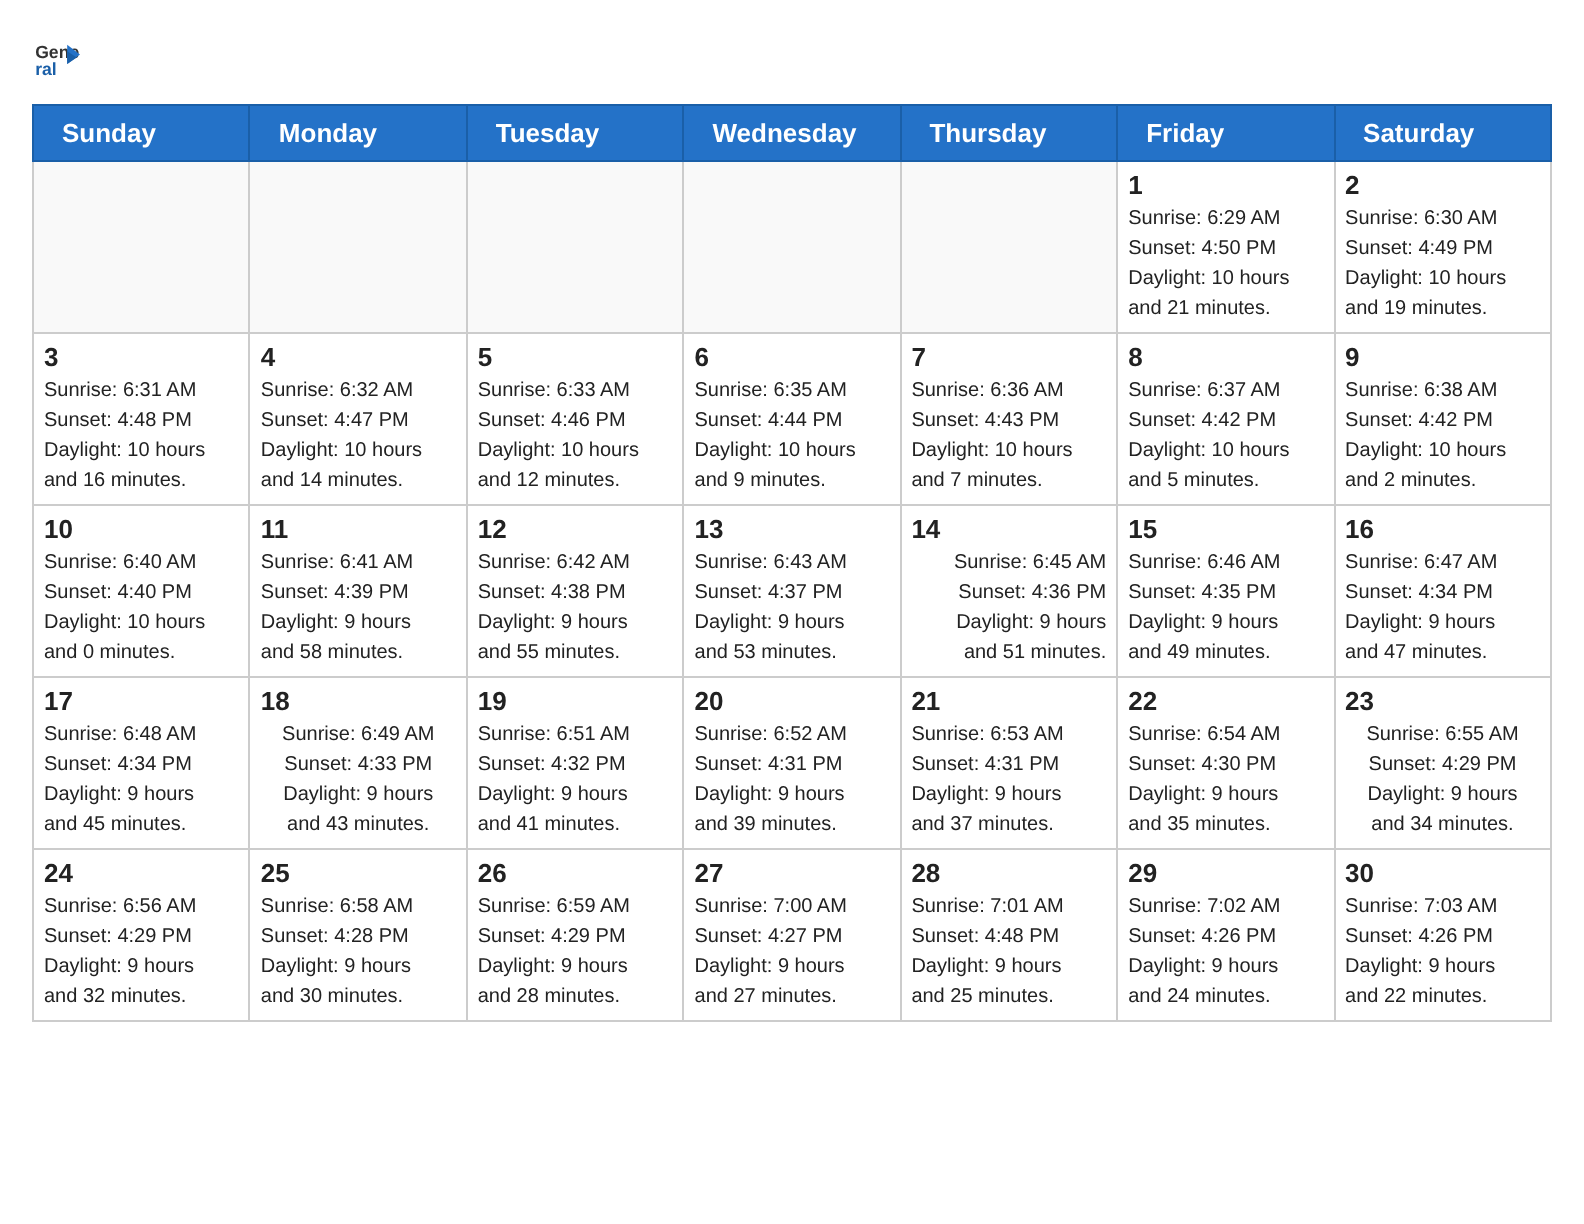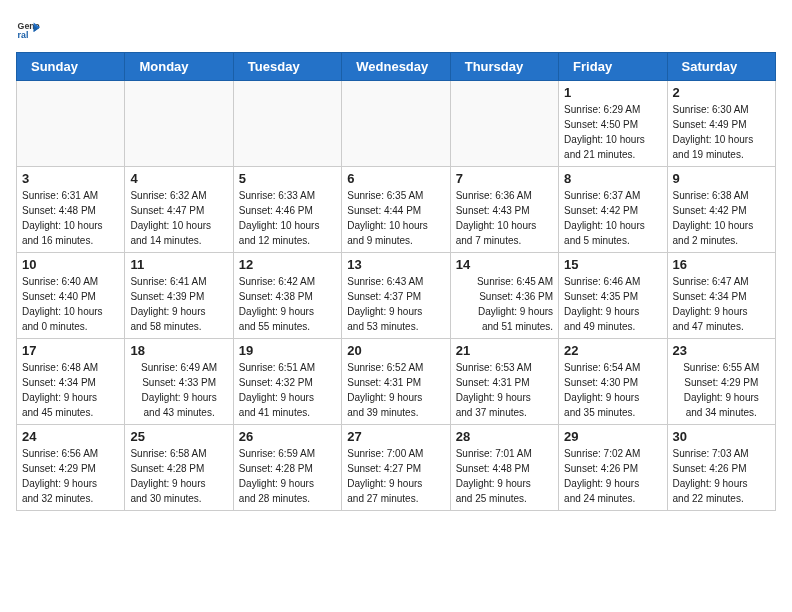--- a/index.html
+++ b/index.html
@@ -293,21 +293,21 @@
         <td>
           <div class="day-number">25</div>
           <div class="day-info" style="white-space: pre-line;">Sunrise: 6:58 AM
 Sunset: 4:28 PM
 Daylight: 9 hours
 and 30 minutes.</div>
         </td>
         <td>
           <div class="day-number">26</div>
           <div class="day-info" style="white-space: pre-line;">Sunrise: 6:59 AM
-Sunset: 4:28 PM
+Sunset: 4:29 PM
 Daylight: 9 hours
 and 28 minutes.</div>
         </td>
         <td>
           <div class="day-number">27</div>
           <div class="day-info" style="white-space: pre-line;">Sunrise: 7:00 AM
 Sunset: 4:27 PM
 Daylight: 9 hours
 and 27 minutes.</div>
         </td>

